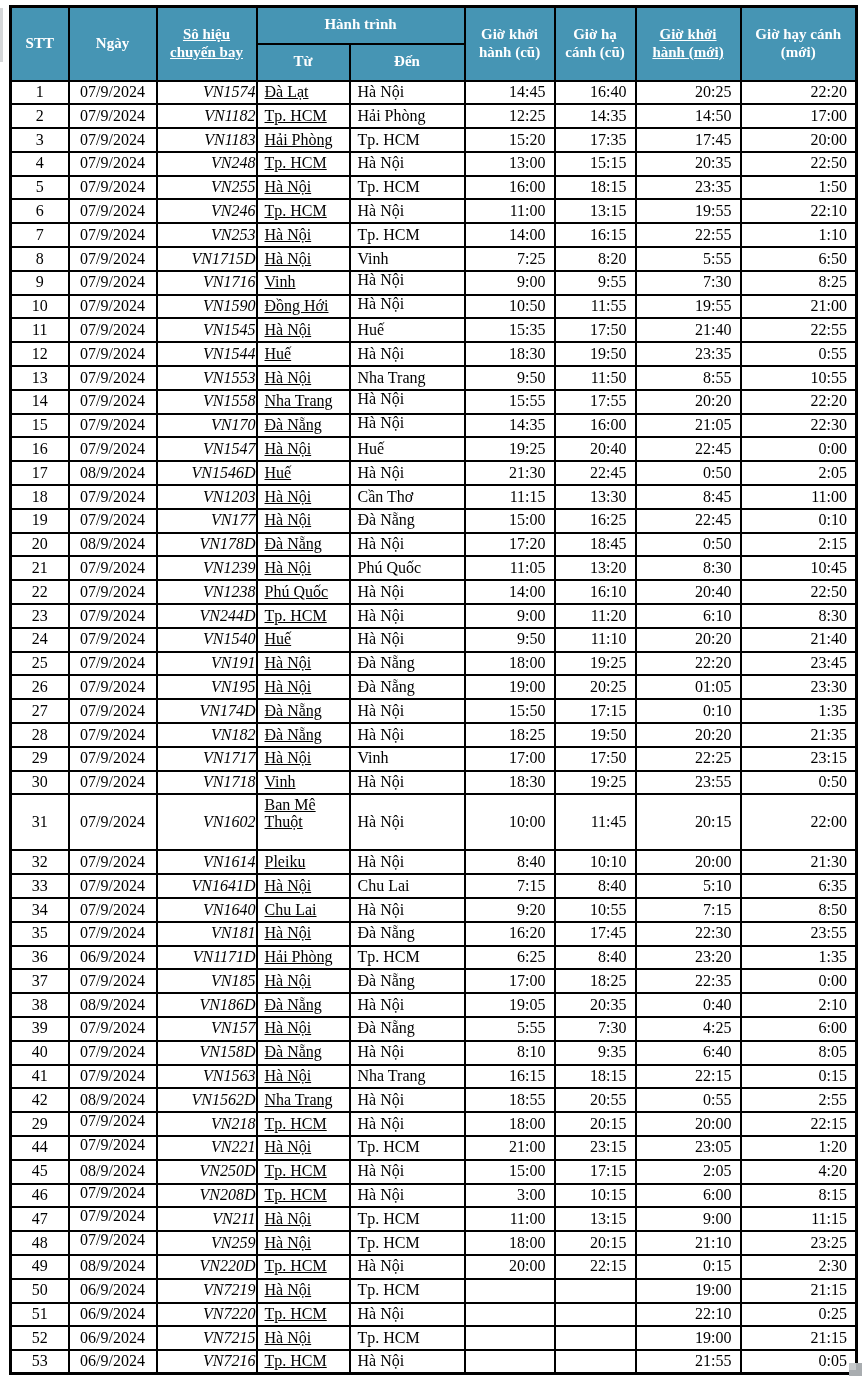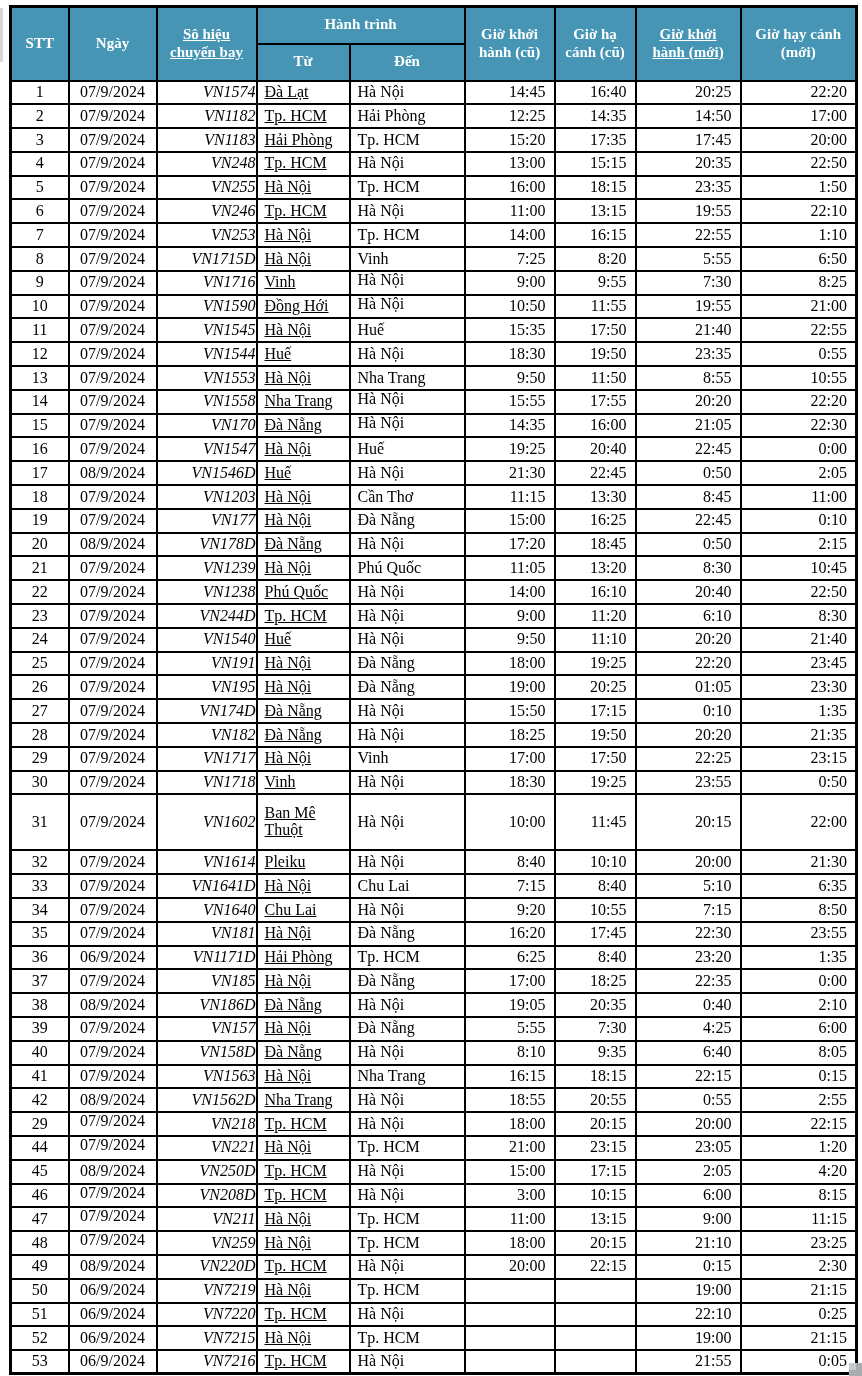--- a/index.html
+++ b/index.html
@@ -38,21 +38,21 @@
   }
   td.c-stt{text-align:center;padding:0 2px;}
   td.c-date{text-align:center;padding:0 2px;margin-left:16px;}
   td.c-flight{text-align:right;padding:0 0;font-style:italic;}
   td.c-from{text-align:left;padding:0 7px;text-decoration:underline;}
   td.c-to{text-align:left;padding:0 7px;}
   td.c-time{text-align:right;padding:0 8px;}
   
   tr.q-to td.c-to{vertical-align:top;padding-top:0;}
   tr.q-date td.c-date{vertical-align:top;padding-top:0;}
-  tr.tall td.c-from{vertical-align:top;padding-top:10px;margin-left:37px;}
+  tr.tall td.c-from{vertical-align:top;padding-top:2px;margin-left:37px;}
   
   .left-artifact{position:absolute;left:0;top:8px;width:3px;height:54px;background:#d4d6d8;}
   .corner-artifact{position:absolute;right:0;bottom:0;width:13px;height:13px;background:#a9adb0;}
   .corner-artifact-inner{position:absolute;right:6px;bottom:6px;width:7px;height:7px;background:#c7cacc;}
 </style>
 </head>
 <body>
 
 <div class="left-artifact"></div>
 

